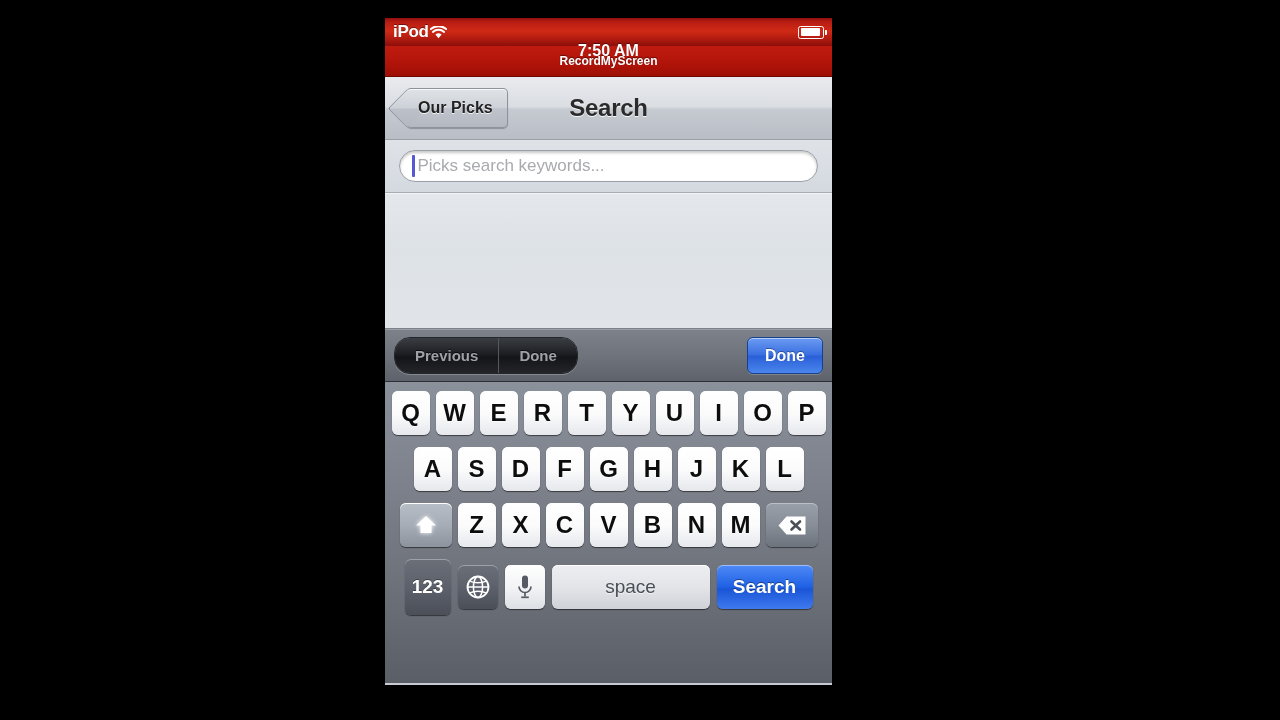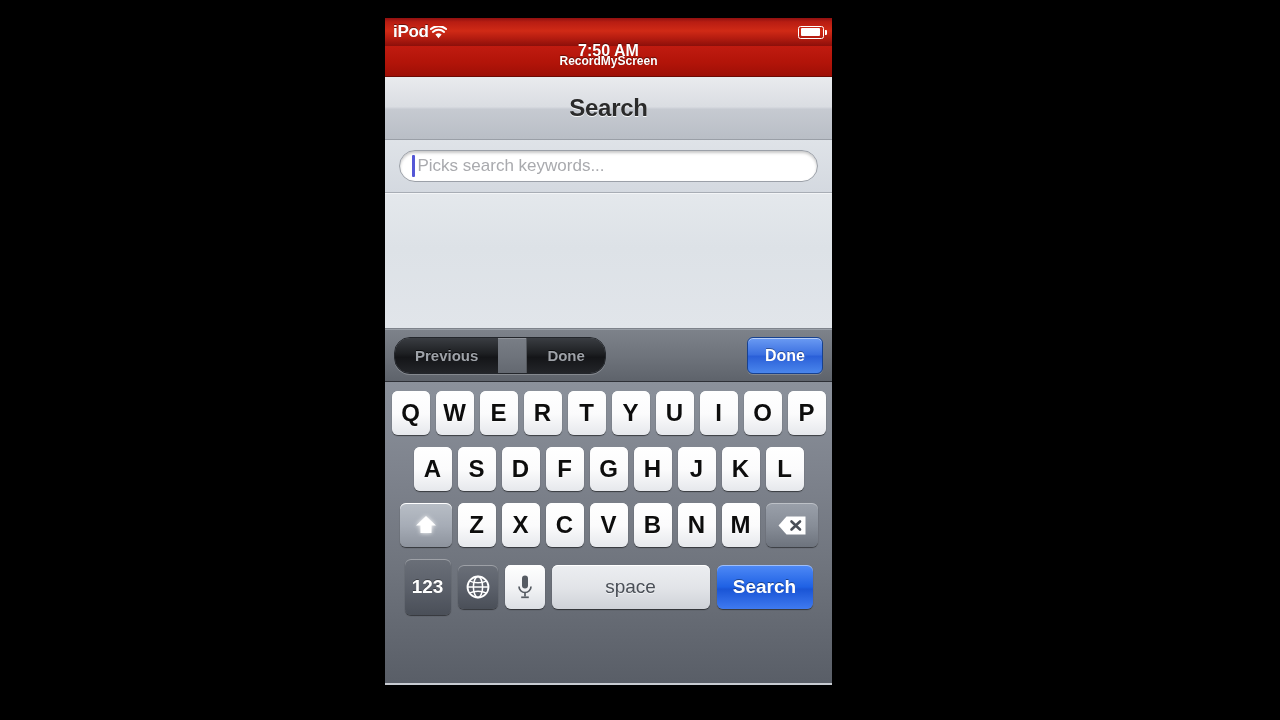--- a/index.html
+++ b/index.html
@@ -215,21 +215,20 @@
     padding: 0 9px;
     box-sizing: border-box;
   }
   .segmented {
     display: flex;
     height: 35px;
     border-radius: 16px;
     overflow: hidden;
     border: 1px solid #23262b;
     box-shadow: inset 0 1px 0 rgba(255,255,255,.18), 0 1px 0 rgba(255,255,255,.22);
-    gap: 28px;
   }
   .seg {
     display: flex;
     align-items: center;
     justify-content: center;
     padding: 0 20px;
     font-size: 15px;
     font-weight: bold;
     color: #9ea2a8;
     background: linear-gradient(to bottom, #3a3d42 0%, #1d1f22 45%, #141518 55%, #232529 100%);
@@ -343,20 +342,24 @@
       <div class="sb-right">
         <div class="battery">
           <div class="fill"></div>
         </div>
       </div>
     </div>
 
     <div class="app-banner">RecordMyScreen</div>
 
     <div class="navbar">
+      <div class="back-btn">
+        <span class="arrow"></span>
+        <span>Our Picks</span>
+      </div>
       <div class="nav-title">Search</div>
     </div>
 
     <div class="search-area">
       <div class="search-field">
         <div class="caret"></div>
         <div class="search-placeholder">Picks search keywords...</div>
       </div>
     </div>
 

